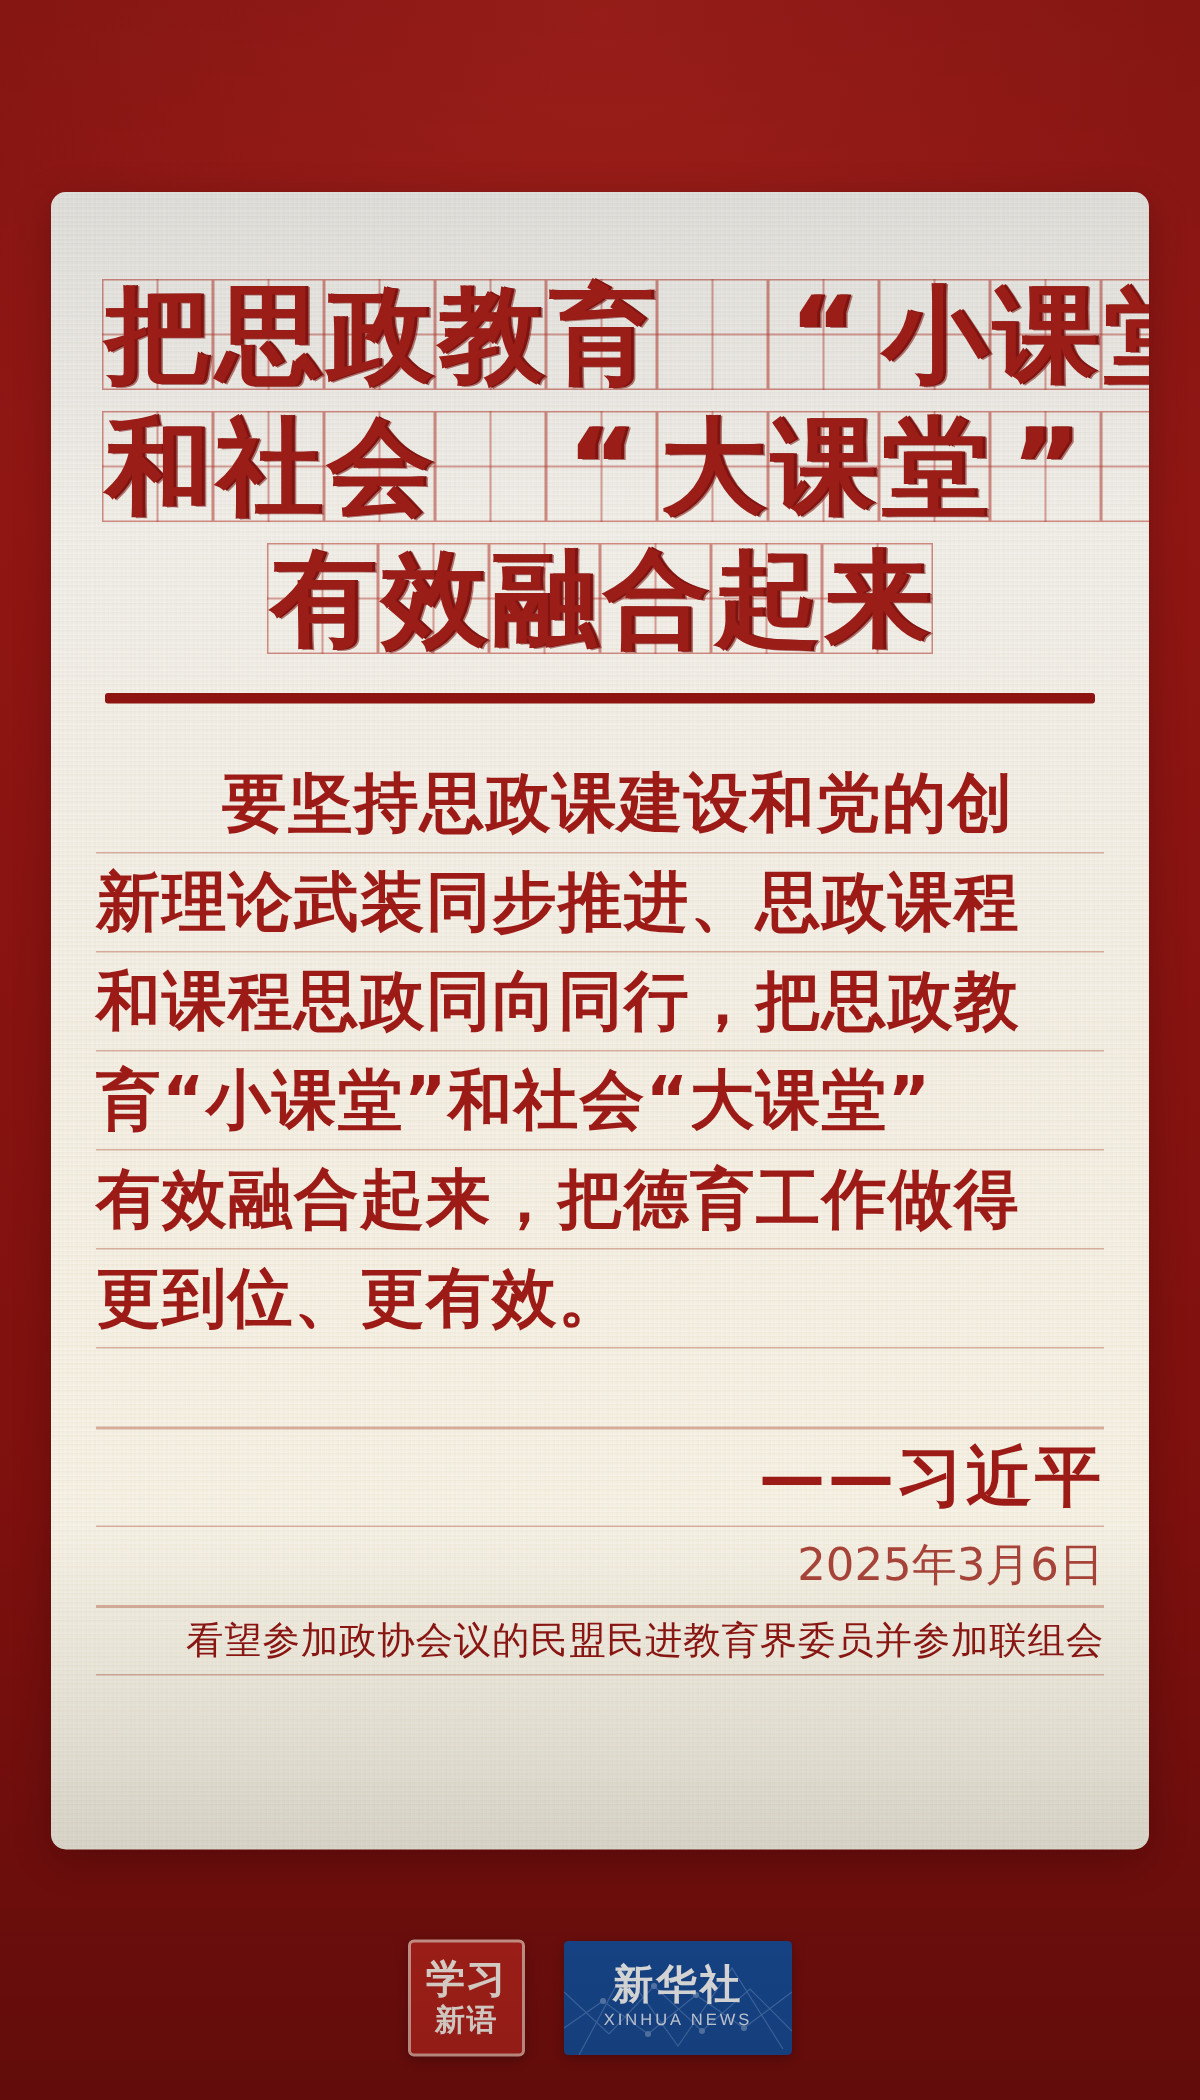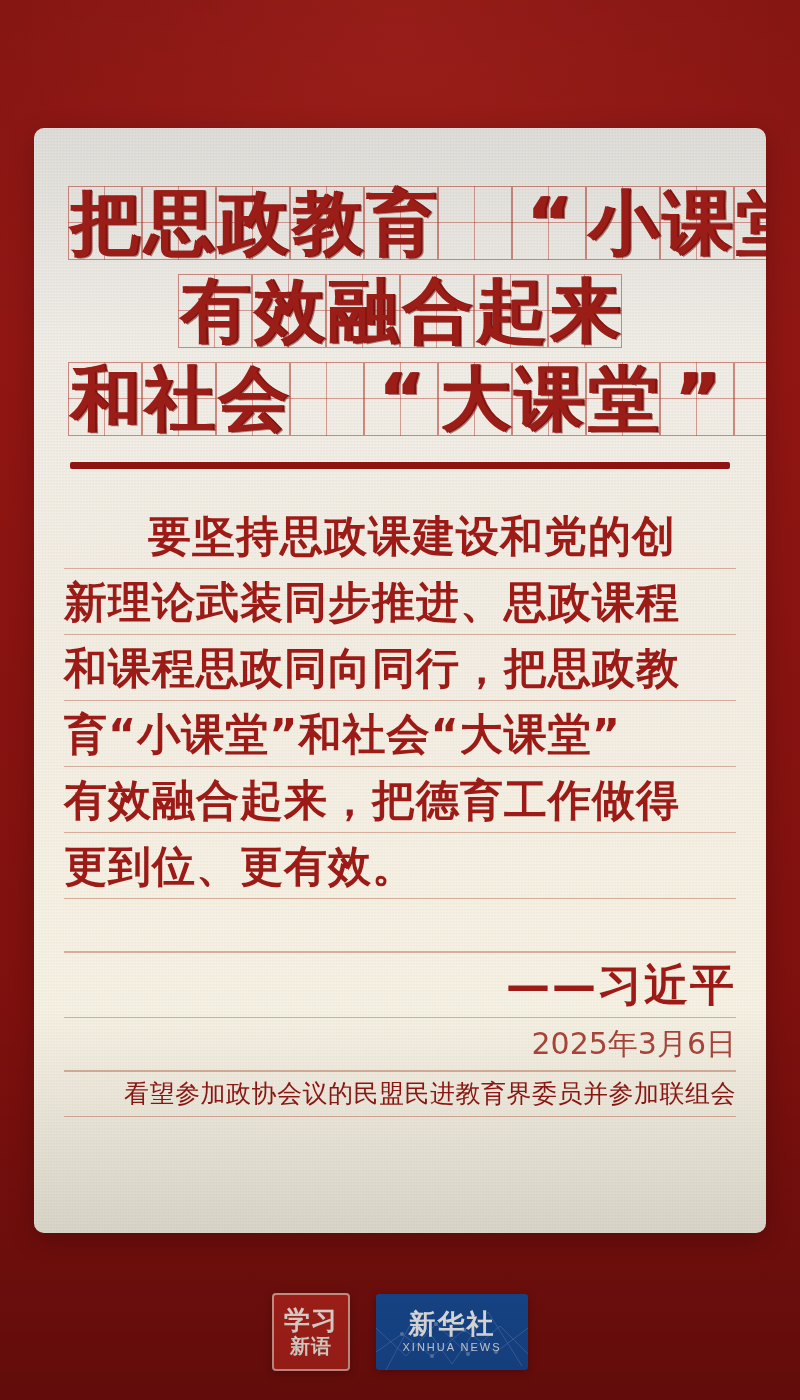--- a/index.html
+++ b/index.html
@@ -231,24 +231,24 @@
 
 <div class="poster">
 
   <div class="card">
 
     <div class="headline">
       <div class="hl-line">
         <span class="ch"><span>把</span></span><span class="ch"><span>思</span></span><span class="ch"><span>政</span></span><span class="ch"><span>教</span></span><span class="ch"><span>育</span></span><span class="ch blank"><span></span></span><span class="ch"><span>“</span></span><span class="ch"><span>小</span></span><span class="ch"><span>课</span></span><span class="ch"><span>堂</span></span>
       </div>
       <div class="hl-line">
-        <span class="ch"><span>有</span></span><span class="ch"><span>效</span></span><span class="ch"><span>融</span></span><span class="ch"><span>合</span></span><span class="ch"><span>起</span></span><span class="ch"><span>来</span></span>
+        <span class="ch"><span>和</span></span><span class="ch"><span>社</span></span><span class="ch"><span>会</span></span><span class="ch blank"><span></span></span><span class="ch"><span>“</span></span><span class="ch"><span>大</span></span><span class="ch"><span>课</span></span><span class="ch"><span>堂</span></span><span class="ch"><span>”</span></span><span class="ch blank"><span></span></span>
       </div>
       <div class="hl-line">
-        <span class="ch"><span>和</span></span><span class="ch"><span>社</span></span><span class="ch"><span>会</span></span><span class="ch blank"><span></span></span><span class="ch"><span>“</span></span><span class="ch"><span>大</span></span><span class="ch"><span>课</span></span><span class="ch"><span>堂</span></span><span class="ch"><span>”</span></span><span class="ch blank"><span></span></span>
+        <span class="ch"><span>有</span></span><span class="ch"><span>效</span></span><span class="ch"><span>融</span></span><span class="ch"><span>合</span></span><span class="ch"><span>起</span></span><span class="ch"><span>来</span></span>
       </div>
     </div>
 
     <div class="divider"></div>
 
     <div class="quote">
       <div class="qline indent">要坚持思政课建设和党的创</div>
       <div class="qline">新理论武装同步推进、思政课程</div>
       <div class="qline">和课程思政同向同行，把思政教</div>
       <div class="qline">育“小课堂”和社会“大课堂”</div>

